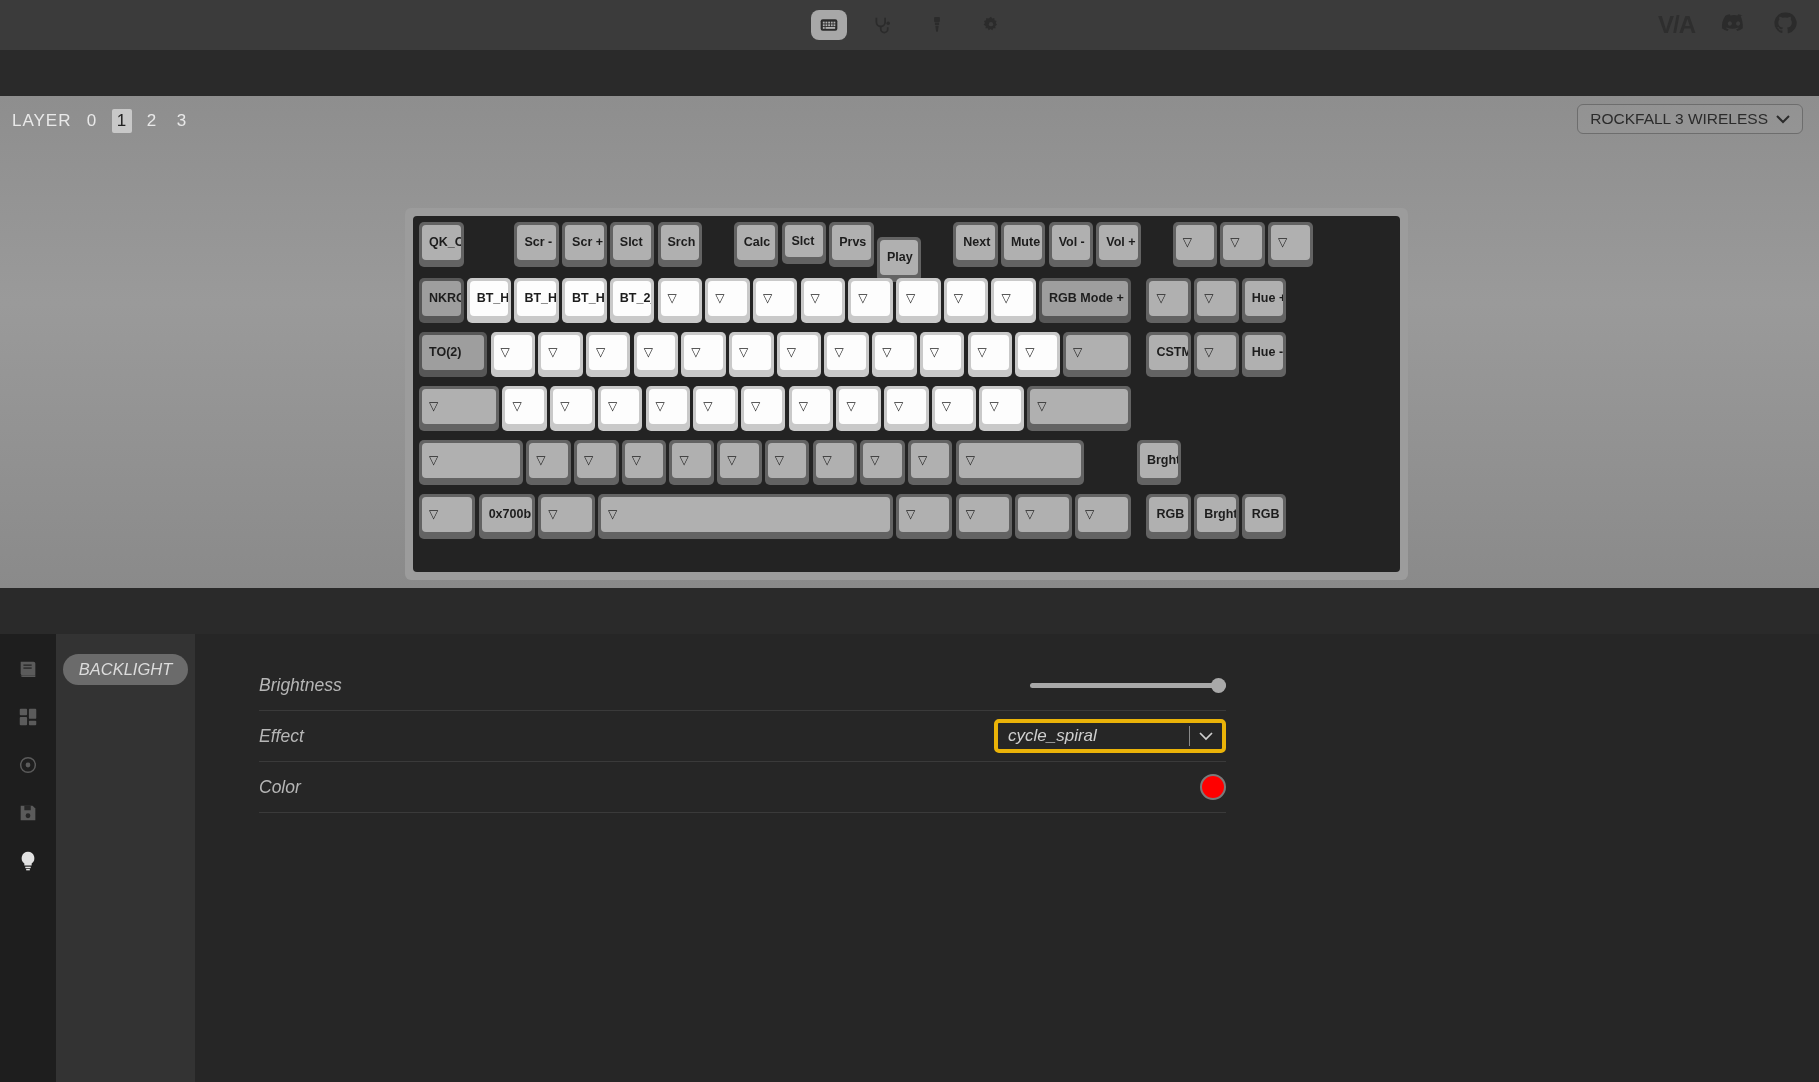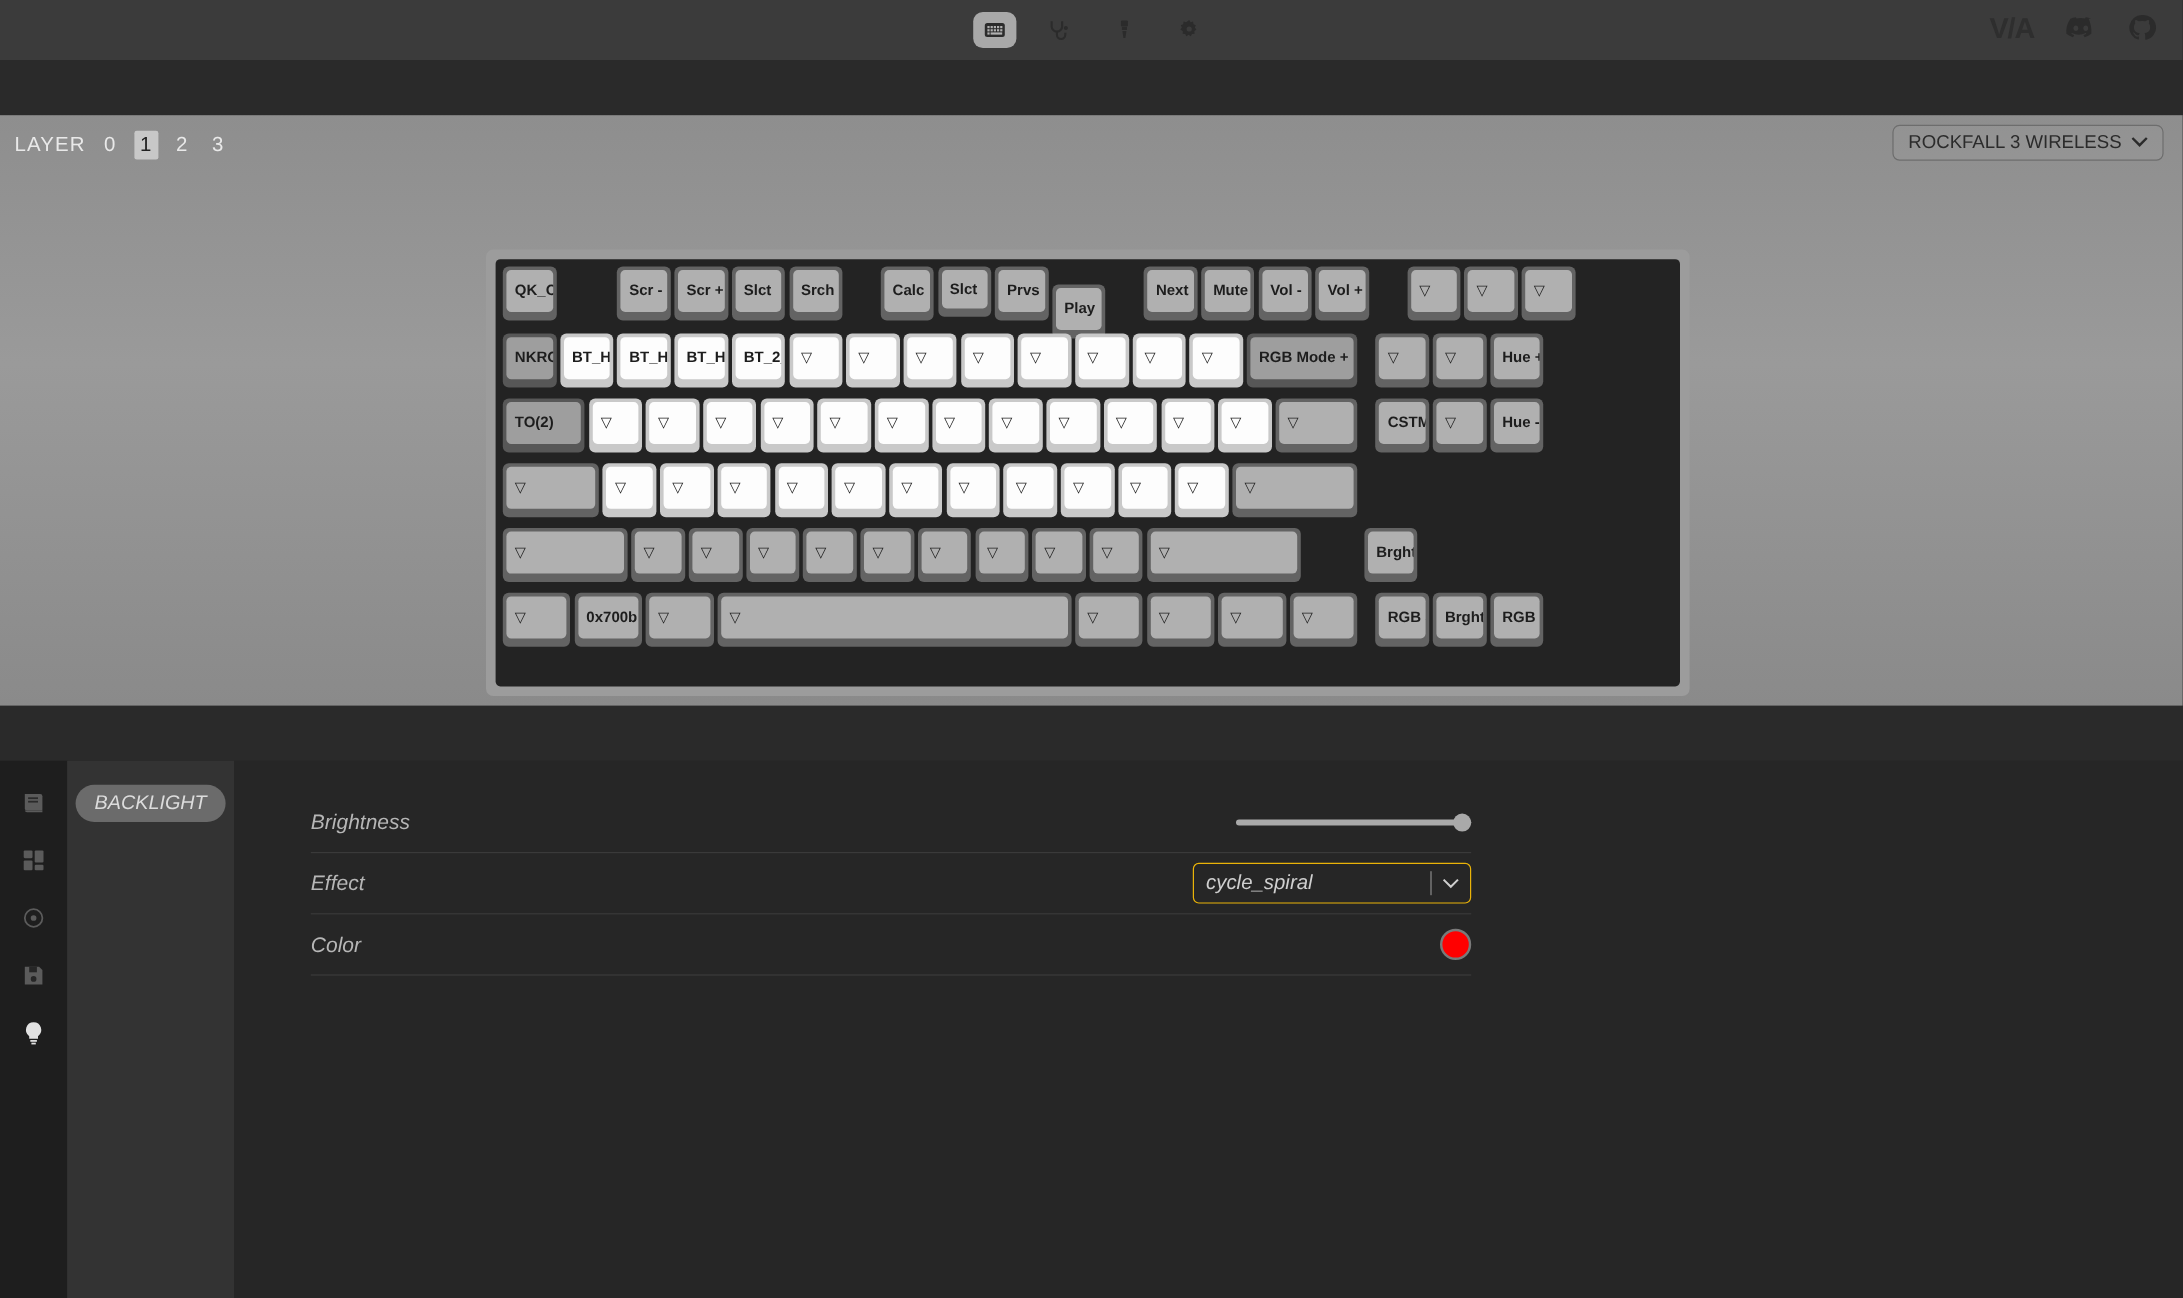--- a/index.html
+++ b/index.html
@@ -97,21 +97,21 @@
   .row .lbl { color: #b6b6b6; font-size: 17.5px; flex: 0 0 auto; text-align: center; }
   .row .ctl { margin-left: auto; display: flex; align-items: center; }
 
   .slider { position: relative; width: 196px; height: 16px; display: flex; align-items: center; }
   .track { width: 100%; height: 5px; background: #a9a9a9; border-radius: 3px; }
   .knob { position: absolute; width: 15px; height: 15px; border-radius: 50%; background: #a9a9a9; cursor: pointer; }
   .slider.dark .track { background: #555; }
   .fill { position: absolute; left: 0; height: 5px; background: #a9a9a9; border-radius: 3px; }
 
   .select {
-    width: 232px; height: 34px; border: 1px solid #eab308; border-radius: 5px;
+    width: 232px; height: 34px; border: 4px solid #eab308; border-radius: 5px;
     background: #262626; color: #cfcfcf; font-size: 17px;
     display: flex; align-items: center; padding-left: 10px; cursor: pointer;
   }
   .select .sep { margin-left: auto; width: 1px; height: 20px; background: #8a8a8a; }
   .select .chev { width: 32px; display:flex; align-items:center; justify-content:center; }
   .swatch {
     width: 26px; height: 26px; border-radius: 50%; background: #ff0000;
     border: 2px solid #7a7a7a; cursor: pointer;
   }
 </style>

